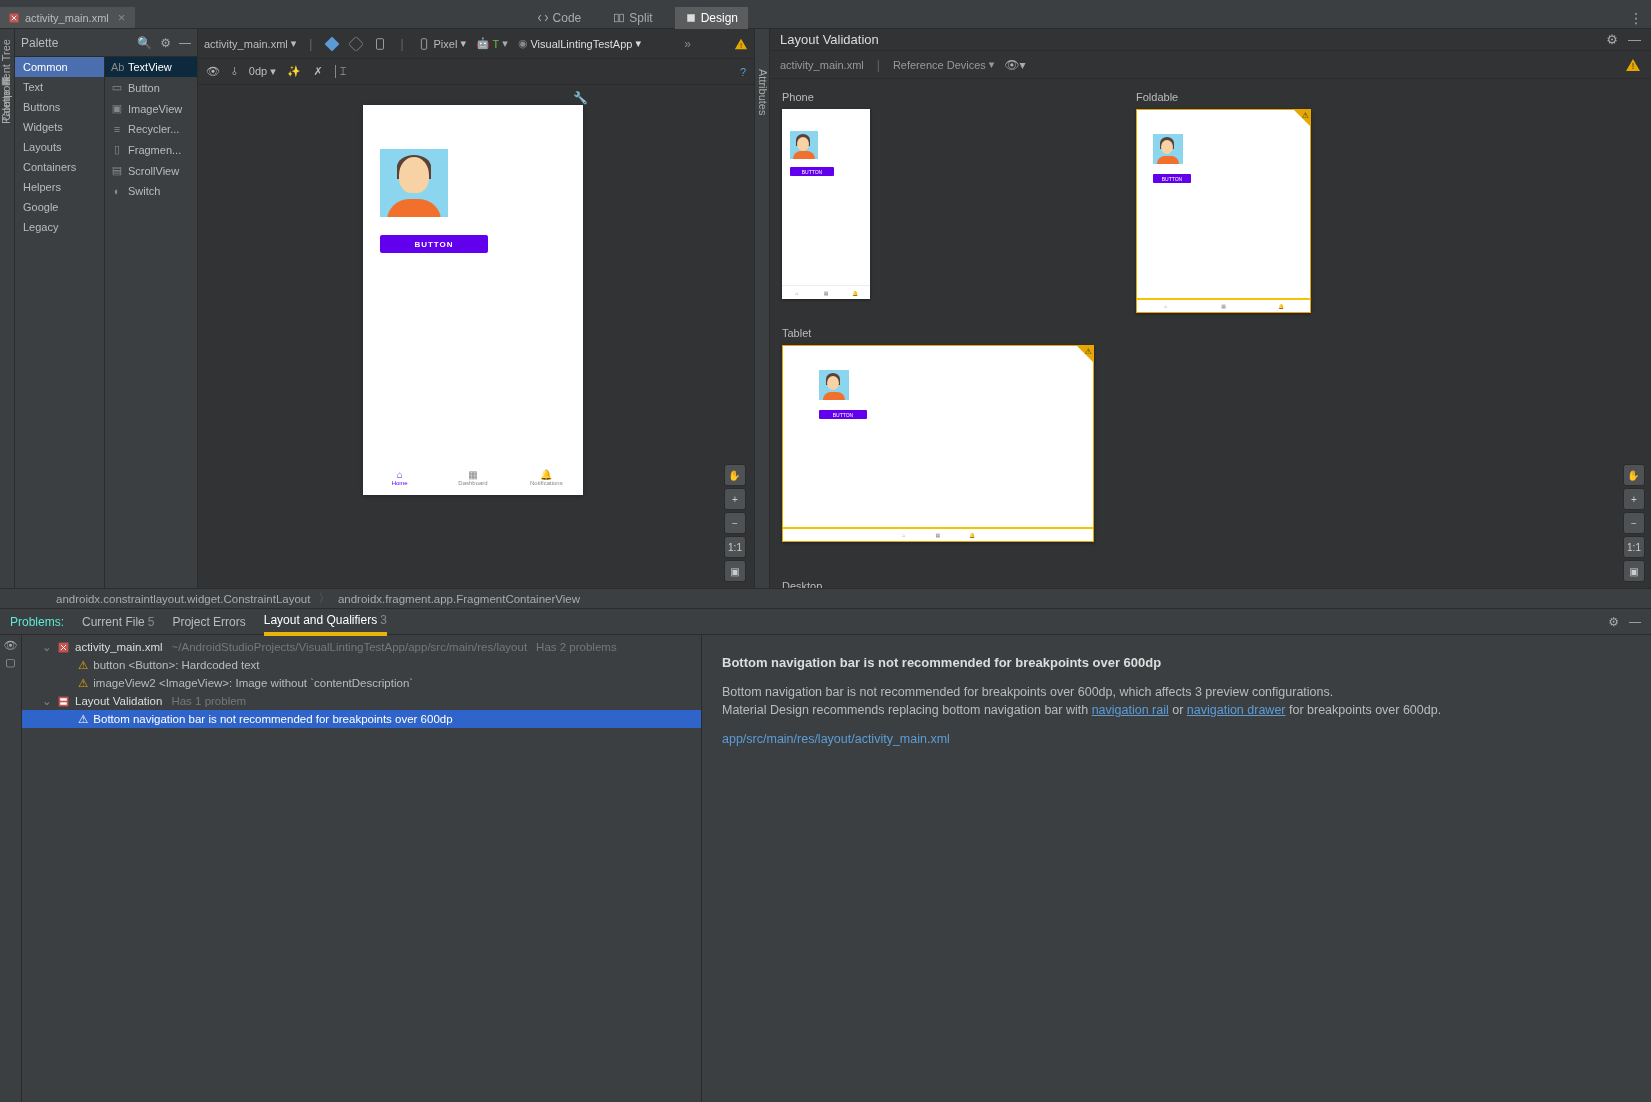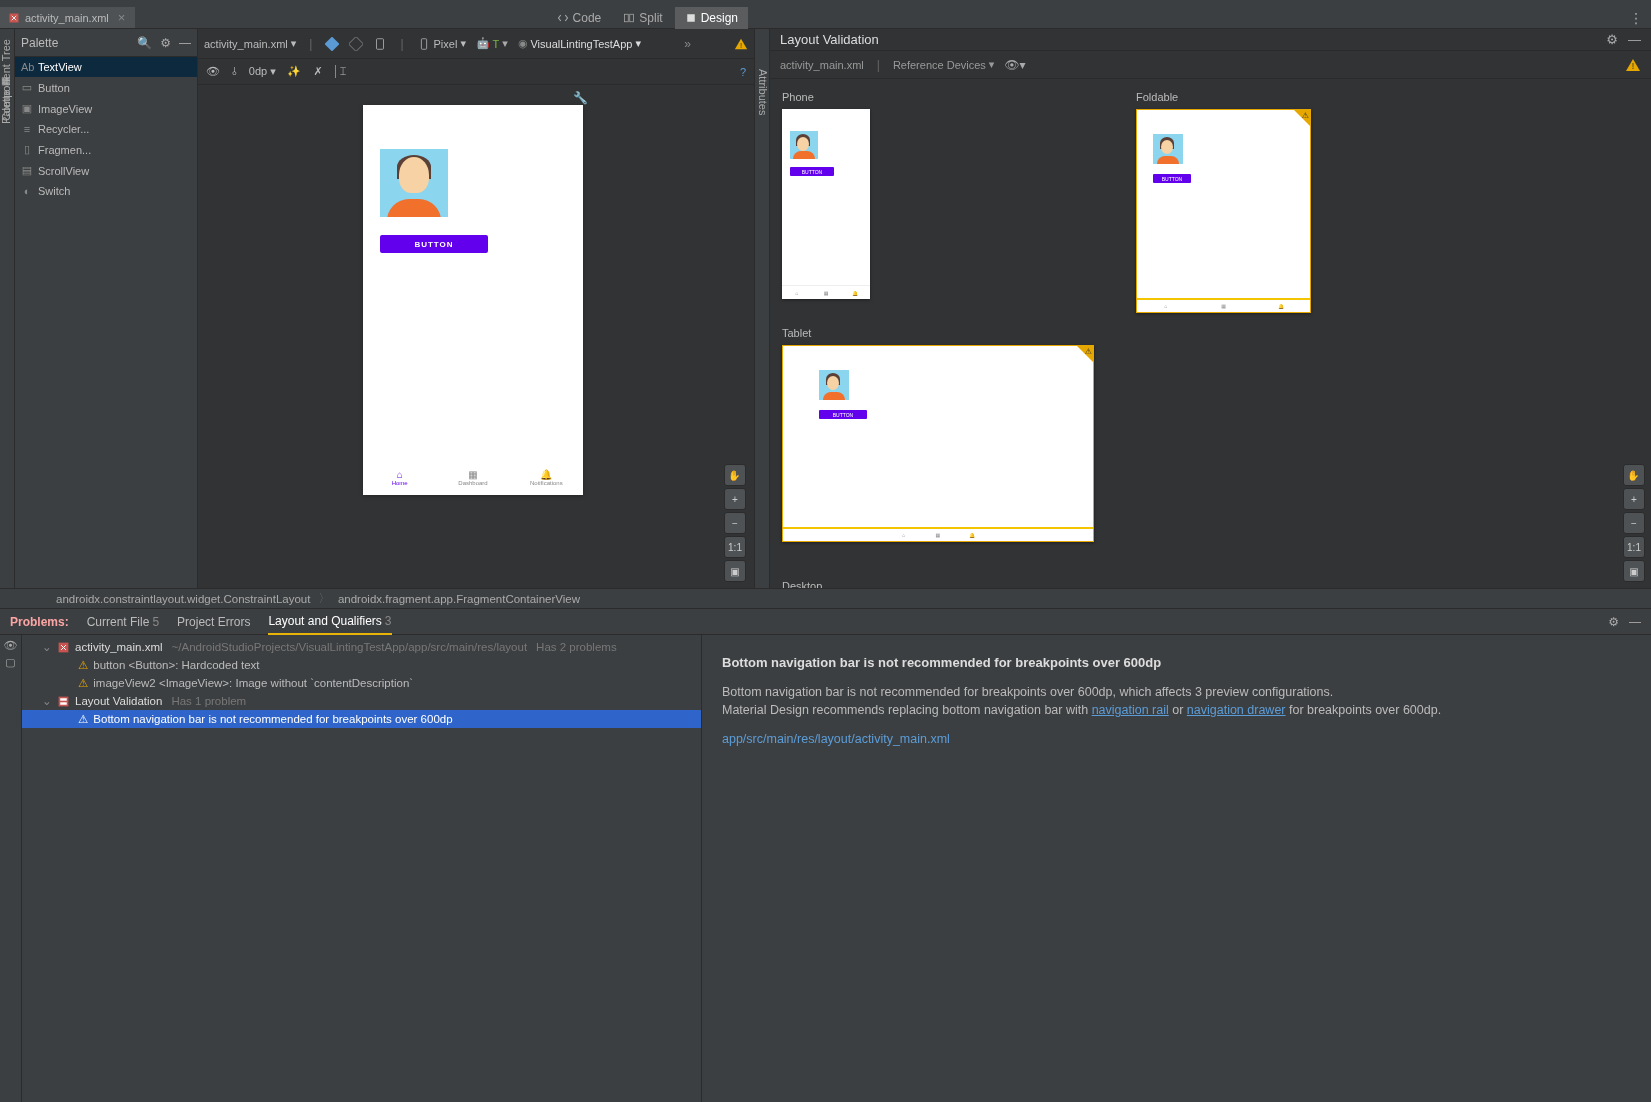--- a/index.html
+++ b/index.html
@@ -48,21 +48,21 @@
 .avatar-box .hair{position:absolute; top:6px; width:34px; height:24px; background:#5a4036; border-radius:50% 50% 0 0;}
 .avatar-box .body{position:absolute; bottom:-4px; width:54px; height:22px; background:#f0702c; border-radius:30px 30px 0 0;}
 .phone-mock .btn{ position:absolute; left:17px; top:130px; width:108px; height:18px; background:#6200ee; color:#fff; font-size:8px; font-weight:600; display:flex; align-items:center; justify-content:center; letter-spacing:1px; border-radius:2px;}
 .phone-mock .bottom-nav{ position:absolute; bottom:0; left:0; right:0; height:36px; display:flex;}
 .phone-mock .bottom-nav .navitem{flex:1; display:flex; flex-direction:column; align-items:center; justify-content:center; font-size:6px; color:#888;}
 .phone-mock .bottom-nav .navitem.active{color:#6200ee;}
 .phone-mock .bottom-nav .navitem .nicon{font-size:10px;}
 .design-canvas .wrench{position:absolute; top:6px; left:375px; color:#999; font-size:12px;}
 .design-canvas .zoom-ctrl{position:absolute; right:8px; bottom:6px; width:22px; display:flex; flex-direction:column; gap:2px;}
 .design-canvas .zoom-ctrl div{width:22px; height:22px; background:#4e5254; border:1px solid #2b2b2b; display:flex; align-items:center; justify-content:center; font-size:10px; color:#ccc; border-radius:3px;}
-.view-mode-tabs{position:absolute; top:2px; right:10px; display:flex; align-items:center; gap:2px;}
+.view-mode-tabs{position:absolute; top:2px; right:10px; display:flex; align-items:center; gap:12px;}
 .view-mode-tabs .vm{padding:4px 10px; font-size:12px; display:flex; align-items:center; gap:4px; color:#aaa;}
 .view-mode-tabs .vm.active{background:#5a5c5e; color:#fff;}
 .view-mode-tabs .vm svg{width:12px;height:12px;}
 .view-mode-tabs .more{color:#aaa; font-size:14px; padding:0 8px;}
 
 .right-pane { flex:1; background:#313335; display:flex; flex-direction:column; position:relative;}
 .right-header { height:22px; border-bottom:1px solid #2b2b2b; display:flex; align-items:center; padding:0 10px; color:#ddd; font-size:13px;}
 .right-header .gear{margin-left:auto; color:#aaa;}
 .right-header .dash{margin-left:10px; color:#aaa;}
 .right-toolbar { height:28px; border-bottom:1px solid #2b2b2b; display:flex; align-items:center; padding:0 10px; gap:10px;}
@@ -87,21 +87,21 @@
 .right-zoom{position:absolute; right:6px; bottom:6px; width:22px; display:flex; flex-direction:column; gap:2px;}
 .right-zoom div{width:22px; height:22px; background:#4e5254; border:1px solid #2b2b2b; display:flex; align-items:center; justify-content:center; font-size:10px; color:#ccc; border-radius:3px;}
 
 .attributes-sidebar{ width:15px; background:#3c3f41; border-left:1px solid #2b2b2b; position:relative;}
 .attributes-sidebar .vert{position:absolute; top:40px; left:14px; transform:rotate(90deg); transform-origin:left top; font-size:11px; color:#aaa;}
 
 .bottom-panel { flex:1; background:#3c3f41; display:flex; flex-direction:column;}
 .problems-tabs { height:26px; border-bottom:1px solid #2b2b2b; display:flex; align-items:center; padding:0 10px; gap:18px; position:relative;}
 .problems-tabs .ptab{font-size:12px; color:#bbb; padding:5px 0;}
 .problems-tabs .ptab .count{color:#888; margin-left:3px;}
-.problems-tabs .ptab.active{color:#fff; border-bottom:2px solid #eab308;}
+.problems-tabs .ptab.active{color:#fff; border-bottom:4px solid #eab308;}
 .problems-tabs .gear-right{margin-left:auto; color:#aaa; display:flex; gap:10px;}
 .problems-body { flex:1; display:flex;}
 .problems-left { width:680px; border-right:1px solid #2b2b2b; padding:3px 0;}
 .problems-left .prow{ padding:2px 6px 2px 20px; font-size:11.5px; display:flex; align-items:center; gap:5px;}
 .problems-left .prow.file{color:#ddd;}
 .problems-left .prow.file .fpath{color:#777; margin-left:4px;}
 .problems-left .prow.file .fcount{color:#777; margin-left:4px;}
 .problems-left .prow.warn{padding-left:56px;}
 .problems-left .prow.sel{background:#2f65ca; color:#fff;}
 .problems-left .prow.sel .wicon-tri{color:#fff;}
@@ -148,20 +148,31 @@
       <div class="palette-panel">
         <div class="palette-header">
           <span>Palette</span>
           <span class="icons">
             <span>🔍</span>
             <span>⚙</span>
             <span>—</span>
           </span>
         </div>
         <div class="palette-body">
+          <div class="palette-cat">
+            <div class="sel">Common</div>
+            <div>Text</div>
+            <div>Buttons</div>
+            <div>Widgets</div>
+            <div>Layouts</div>
+            <div>Containers</div>
+            <div>Helpers</div>
+            <div>Google</div>
+            <div>Legacy</div>
+          </div>
           <div class="palette-items">
             <div class="sel">
                 <span class="pic">Ab</span>
                 <span>TextView</span>
               </div>
             <div>
                 <span class="pic">▭</span>
                 <span>Button</span>
               </div>
             <div>
@@ -377,21 +388,21 @@
   </div>
 
   <div style="height:20px; background:#3c3f41; border-bottom:1px solid #2b2b2b; padding-left:56px; font-size:11.5px; color:#aaa; display:flex; align-items:center;">
     <span>androidx.constraintlayout.widget.ConstraintLayout</span>
     <span style="margin:0 8px; color:#666;">〉</span>
     <span>androidx.fragment.app.FragmentContainerView</span>
   </div>
 
   <div class="bottom-panel">
     <div class="problems-tabs">
-      <span class="ptab" style="color:#fca5a5;font-weight:bold;">Problems:</span>
+      <span class="ptab" style="color:#5eead4;">Problems:</span>
       <span class="ptab"><span>Current File</span><span class="count">5</span></span>
       <span class="ptab">Project Errors</span>
       <span class="ptab active"><span>Layout and Qualifiers</span><span class="count">3</span></span>
       <span class="gear-right">
           <span>⚙</span>
           <span>—</span>
         </span>
     </div>
     <div class="problems-body">
       <div class="problems-left-gutter">

